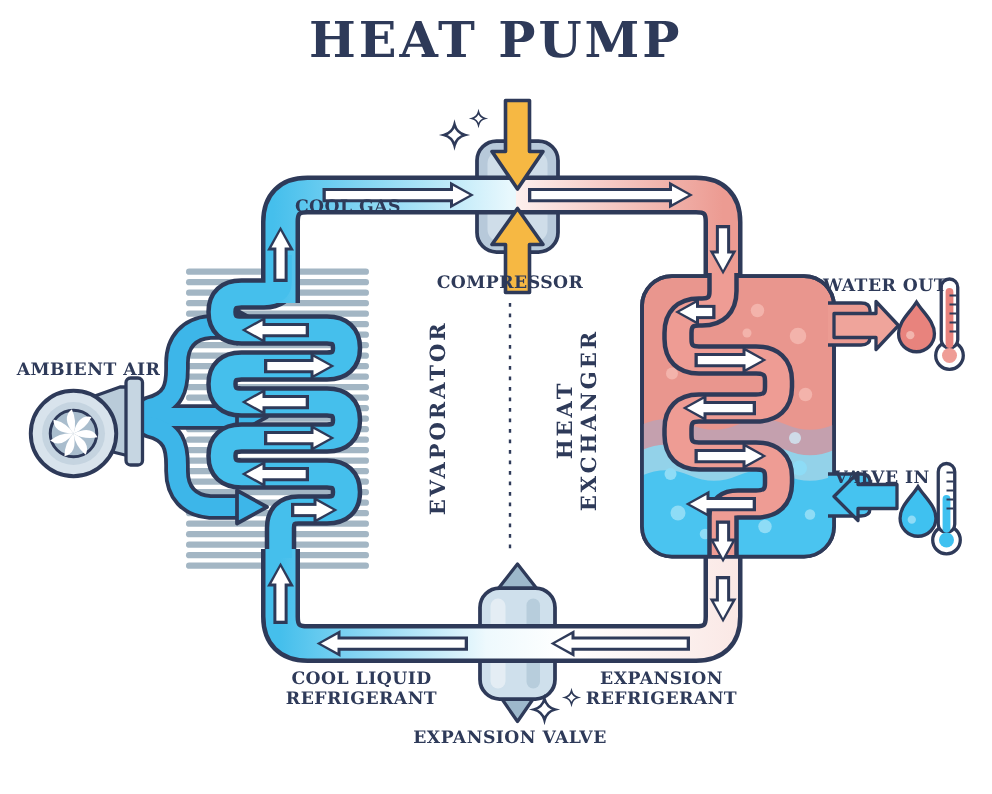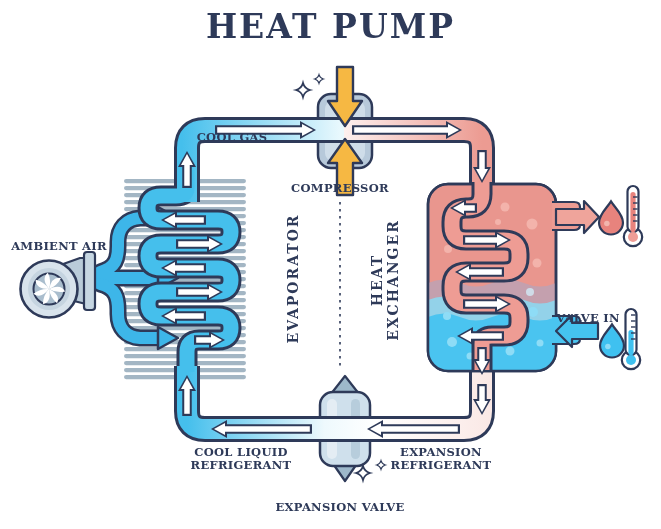--- a/index.html
+++ b/index.html
@@ -10,21 +10,21 @@
        font-size:11.5px;letter-spacing:0.3px;line-height:13px;white-space:nowrap;}
   .title{left:0;right:0;top:20px;font-size:33px;letter-spacing:2px;}
   .cool-gas{left:172px;top:99px;width:120px;margin-top:32px;}
   .hot-gas{left:388px;top:99px;width:120px;}
   .compressor{left:270px;top:182px;width:140px;}
   .ambient-air{left:0px;top:240px;width:118px;}
   .water-out{left:531px;top:184px;width:118px;}
   .water-in{left:529px;top:312px;width:118px;}
   .cool-liquid{left:161px;top:446px;width:160px;line-height:12.5px;}
   .condensed{left:361px;top:446px;width:160px;line-height:12.5px;}
-  .expansion-valve{left:260px;top:485px;width:160px;margin-top:16px;}
+  .expansion-valve{left:260px;top:485px;width:160px;}
   .evaporator{left:193px;top:272px;width:200px;font-size:14px;letter-spacing:2px;transform:rotate(-90deg);}
   .heat-exchanger{left:285px;top:264px;width:200px;font-size:14px;letter-spacing:2px;line-height:16px;transform:rotate(-90deg);}
   .lbl span{display:block;}
 </style>
 </head>
 <body>
 
 <div class="stage">
 
 <svg width="661" height="529" viewBox="0 0 661 529">
@@ -312,20 +312,21 @@
 
 <div class="lbl title">HEAT PUMP</div>
 <div class="lbl cool-gas">COOL GAS</div>
 <div class="lbl ambient-air">AMBIENT AIR</div>
 <div class="lbl compressor">COMPRESSOR</div>
 <div class="lbl evaporator">EVAPORATOR</div>
 <div class="lbl heat-exchanger">
   <span>HEAT</span>
   <span>EXCHANGER</span>
 </div>
+<div class="lbl water-out">WATER OUT</div>
 <div class="lbl water-in">VALVE IN</div>
 <div class="lbl cool-liquid">
   <span>COOL LIQUID</span>
   <span>REFRIGERANT</span>
 </div>
 <div class="lbl condensed">
   <span>EXPANSION</span>
   <span>REFRIGERANT</span>
 </div>
 <div class="lbl expansion-valve">EXPANSION VALVE</div>

